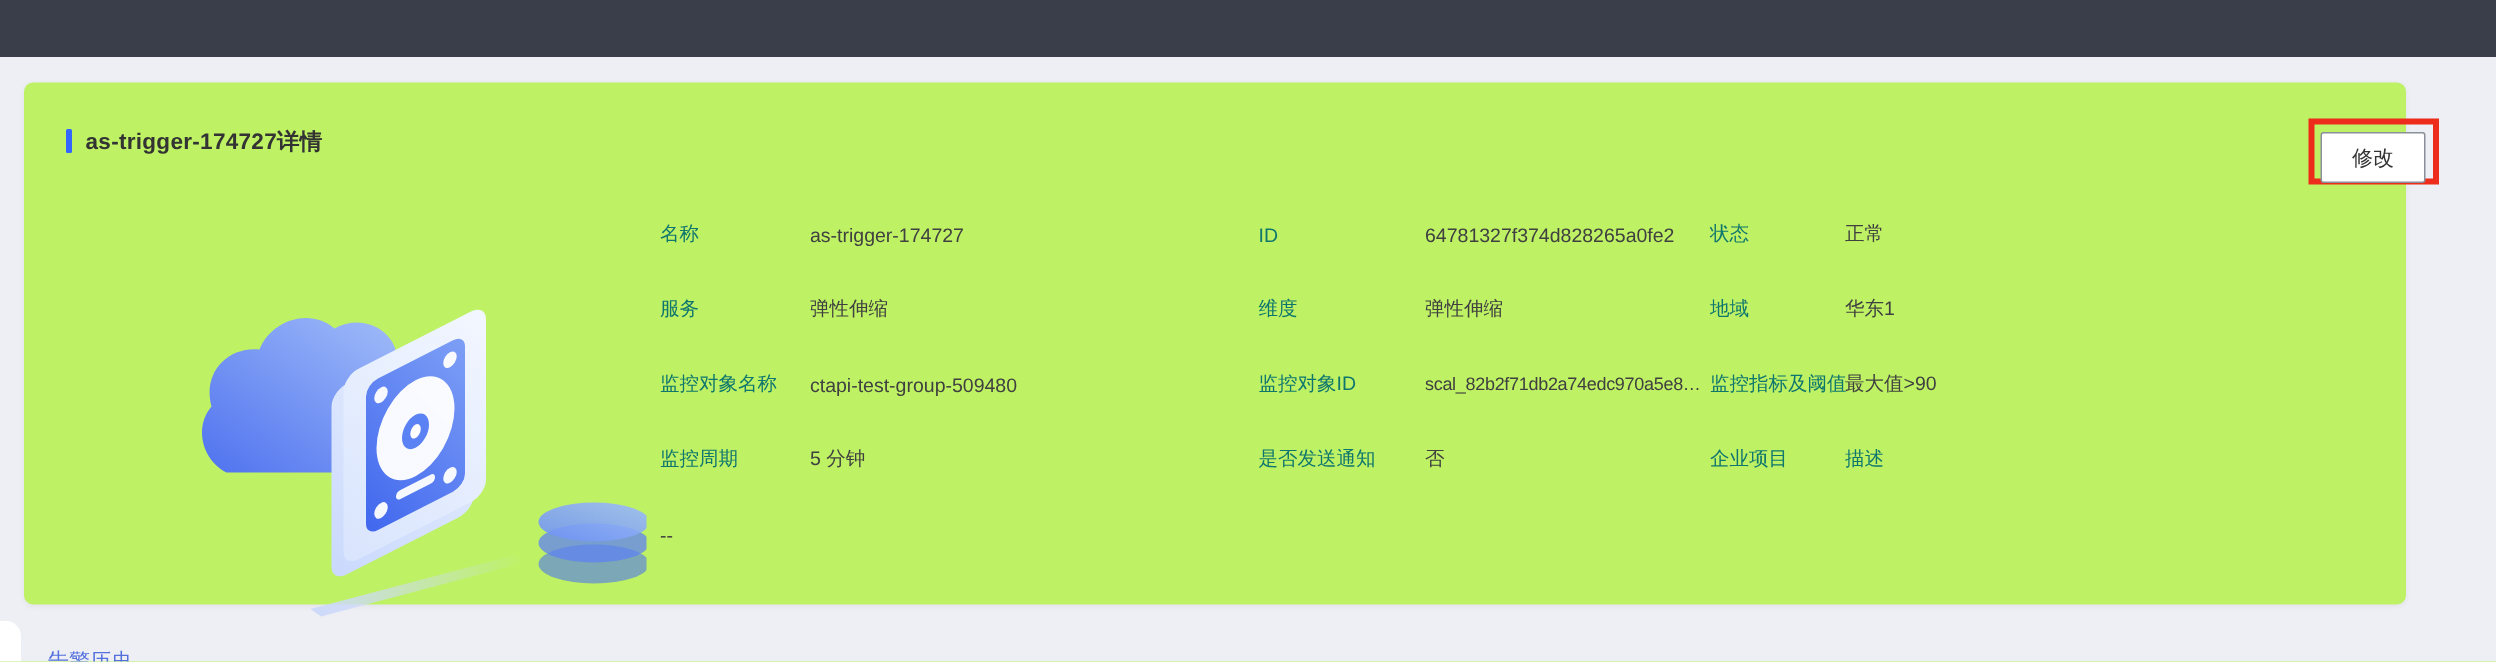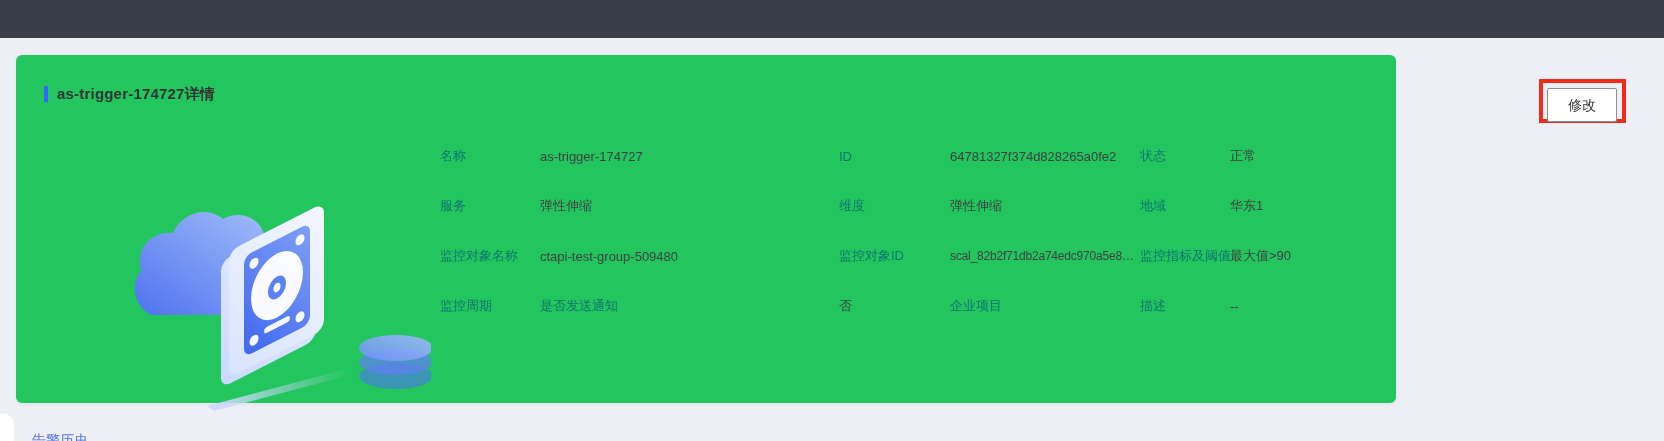--- a/index.html
+++ b/index.html
@@ -7,22 +7,22 @@
     width:1664px;height:441px;position:relative;overflow:hidden;
     background:#edeff4;
     font-family:"Liberation Sans",sans-serif;
     -webkit-font-smoothing:antialiased;
   }
   .topbar{
     position:absolute;left:0;top:0;width:1664px;height:38px;
     background:#3a3e4a;
   }
   .card{
-    position:absolute;left:16px;top:55px;width:1380px;height:348px;
-    background:#22c55e;border-radius:6px;
+    position:absolute;left:16px;top:55px;width:1588px;height:348px;
+    background:#bef264;border-radius:6px;
     box-shadow:0 1px 4px rgba(30,34,48,0.06);
   }
   .title-row{
     position:absolute;left:28px;top:29px;height:20px;
     display:flex;align-items:center;
   }
   .accent-bar{
     width:4px;height:16px;background:#3366ff;margin-right:9px;border-radius:1px;
   }
   .card-title{
@@ -150,20 +150,21 @@
   <span class="dv">华东1</span>
 
   <span class="dl">监控对象名称</span>
   <span class="dv">ctapi-test-group-509480</span>
   <span class="dl">监控对象ID</span>
   <span class="dv dv-clip">scal_82b2f71db2a74edc970a5e859d417317_...</span>
   <span class="dl">监控指标及阈值</span>
   <span class="dv">最大值&gt;90</span>
 
   <span class="dl">监控周期</span>
+  <span class="dv">5 分钟</span>
   <span class="dl">是否发送通知</span>
   <span class="dv">否</span>
   <span class="dl">企业项目</span>
 
   <span class="dl">描述</span>
   <span class="dv">--</span>
   <span class="dl"></span>
   <span class="dv"></span>
   <span class="dl"></span>
   <span class="dv"></span>

